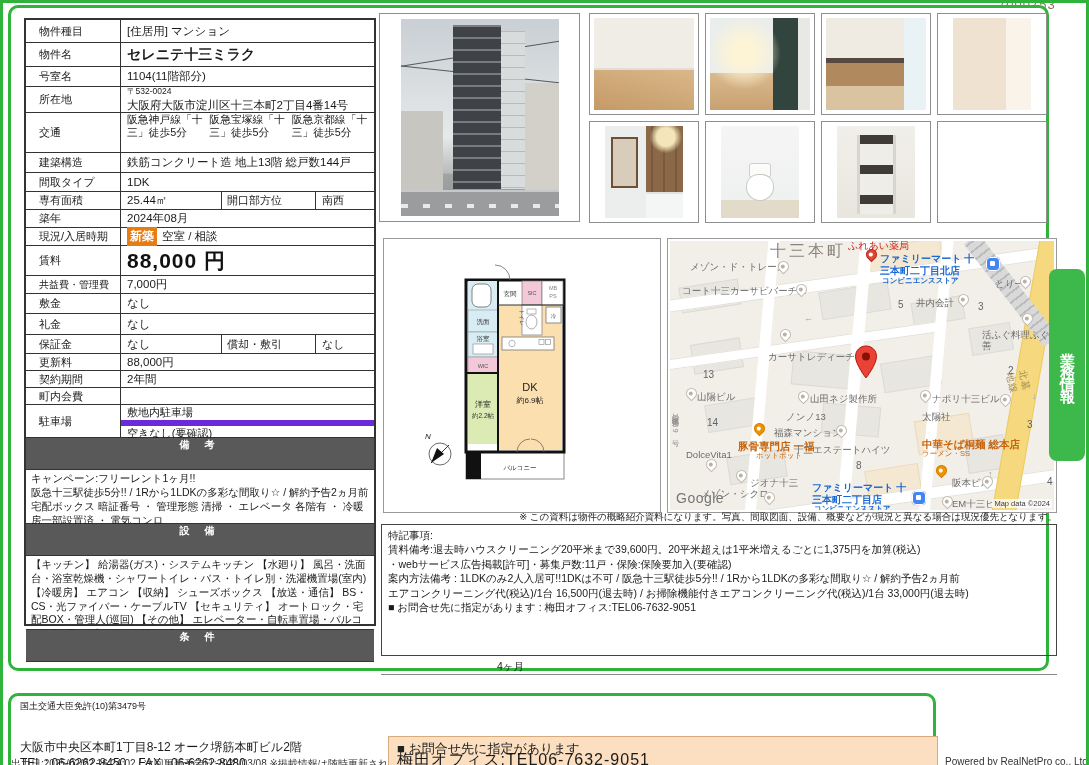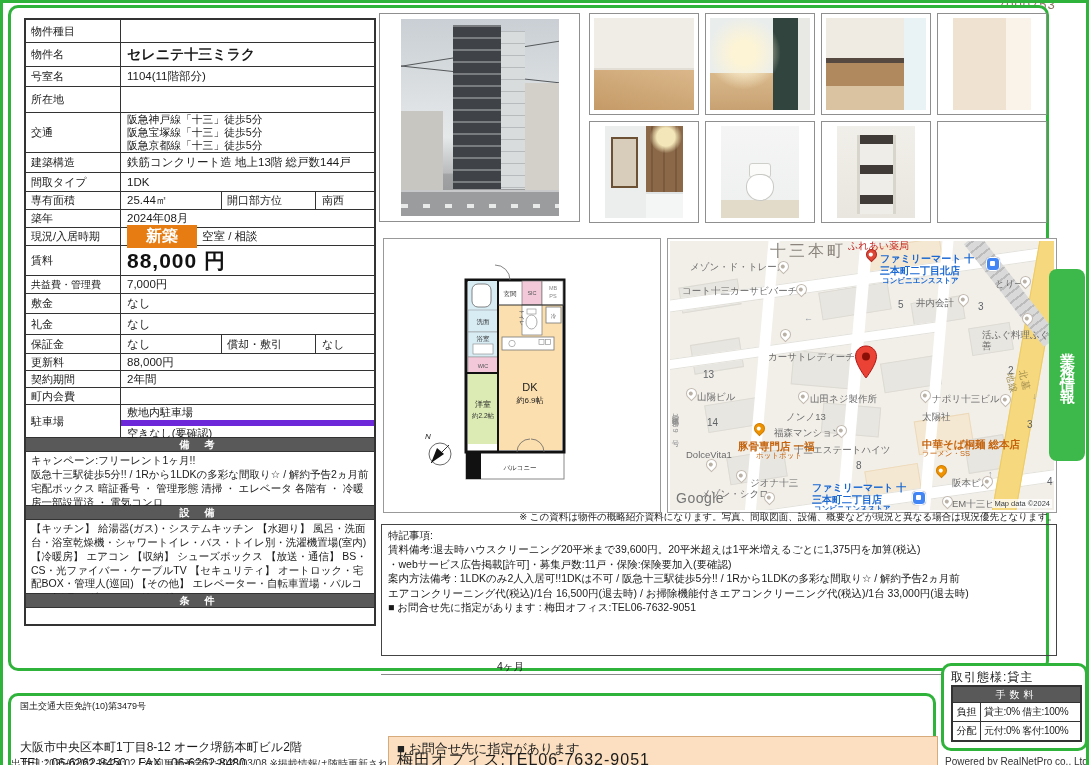--- a/index.html
+++ b/index.html
@@ -9,36 +9,36 @@
           border-top:3px solid #2fb33b; border-left:3px solid #2fb33b; border-right:3px solid #2fb33b; }
   .main-frame { position:absolute; left:5px; top:2px; width:1041px; height:666px;
                 border:3px solid #2fb33b; border-radius:10px; background:#fff; }
   .doc-number { position:absolute; left:995px; top:-6px; font-size:13px; color:#8a7260; letter-spacing:1px; }
 
   
   .ptable { position:absolute; left:13px; top:10px; width:352px; height:608px;
             border:2px solid #333; display:flex; flex-direction:column; font-size:11px; }
   .trow { display:flex; border-bottom:1px solid #333; flex:0 0 auto; }
   .trow:last-child { border-bottom:none; }
-  .tlab { width:95px; border-right:1px solid #333; display:flex; align-items:center; padding-left:5px; flex:0 0 auto; }
+  .tlab { width:95px; border-right:1px solid #333; display:flex; align-items:center; padding-left:13px; flex:0 0 auto; }
   .tval { flex:1; display:flex; align-items:center; padding-left:6px; font-size:11.5px; }
   .tval.name { font-size:14px; font-weight:bold; }
   .tval.rent { font-size:21px; font-weight:bold; letter-spacing:1px; color:#111; }
   .tcell-mid { width:95px; border-left:1px solid #333; border-right:1px solid #333; display:flex; align-items:center; padding-left:5px; flex:0 0 auto; }
   .tcell-end { width:62px; display:flex; align-items:center; padding-left:6px; flex:0 0 auto; }
   .addr-wrap { display:flex; flex-direction:column; justify-content:center; padding-left:6px; flex:1; }
   .zip { font-size:8.5px; }
   .addr { font-size:11.5px; }
-  .transit { display:flex; flex-direction:column; justify-content:center; padding-left:6px; flex:1; font-size:10.8px; line-height:1.22; }
-  .badge-new { background:#e67c12; color:#fff; font-size:16px; padding:1px 19px; margin-right:5px; font-weight:bold; }
+  .transit { display:flex; flex-direction:row; justify-content:center; padding-left:6px; flex:1; font-size:10.8px; line-height:1.22; }
+  .badge-new { background:#e67c12; color:#fff; font-size:12px; padding:1px 3px; margin-right:5px; font-weight:bold; }
   .park-col { flex:1; display:flex; flex-direction:column; }
   .park-col > div { flex:1; display:flex; align-items:center; padding-left:6px; }
   .park-col > div:first-child { border-bottom:6px solid #6d28d9; }
   .sec-head { background:#595959; color:#fff; text-align:center; font-size:10px; font-weight:bold;
-              letter-spacing:6px; line-height:14px; height:14px; flex:0 0 auto; border-bottom:1px solid #333; }
+              letter-spacing:6px; line-height:14px; height:32px; flex:0 0 auto; border-bottom:1px solid #333; }
   .sec-text { padding:2px 5px; font-size:10.5px; line-height:1.32; white-space:pre-line; border-bottom:1px solid #333; flex:0 0 auto; }
   .sec-text:last-child { border-bottom:none; }
 
   
   .pframe { position:absolute; border:1px solid #8f8f8f; background:#fff; }
   .ph { position:absolute; overflow:hidden; }
   .bimg { left:21px; top:5px; width:158px; height:197px;
           background:linear-gradient(180deg,#c9cfd4 0%,#e6e9ea 60%,#b9bbbc 78%,#a0a2a3 79%,#919394 100%); }
   .bp-tower { position:absolute; left:52px; top:6px; width:48px; height:164px; background:#3f4347;
               background-image:repeating-linear-gradient(180deg, rgba(255,255,255,.30) 0 2px, rgba(0,0,0,0) 2px 12px); }
@@ -149,31 +149,36 @@
 <body>
 
 <div class="page">
   <div class="doc-number">7000753</div>
 
   <div class="main-frame">
 
     <div class="ptable">
       <div class="trow" style="height:23px">
         <div class="tlab">物件種目</div>
+        <div class="tval">[住居用] マンション</div>
       </div>
       <div class="trow" style="height:24px">
         <div class="tlab">物件名</div>
         <div class="tval name">セレニテ十三ミラク</div>
       </div>
       <div class="trow" style="height:20px">
         <div class="tlab">号室名</div>
         <div class="tval">1104(11階部分)</div>
       </div>
       <div class="trow" style="height:26px">
         <div class="tlab">所在地</div>
+        <div class="addr-wrap">
+          <div class="zip">〒532-0024</div>
+          <div class="addr">大阪府大阪市淀川区十三本町2丁目4番14号</div>
+        </div>
       </div>
       <div class="trow" style="height:40px">
         <div class="tlab">交通</div>
         <div class="transit">
           <div>阪急神戸線「十三」徒歩5分</div>
           <div>阪急宝塚線「十三」徒歩5分</div>
           <div>阪急京都線「十三」徒歩5分</div>
         </div>
       </div>
       <div class="trow" style="height:20px">
@@ -478,34 +483,20 @@
   <div class="biz-tab">
     <span>業務情報</span>
   </div>
 
   <div class="foot-left">
     <div class="lic">国土交通大臣免許(10)第3479号</div>
     <div class="caddr">大阪市中央区本町1丁目8-12 オーク堺筋本町ビル2階</div>
     <div class="ctel">TEL : 06-6262-8450　FAX : 06-6262-8480</div>
   </div>
 
-  <div class="dealer-frame">
-    <div class="dealer-type">取引態様:貸主</div>
-    <div class="fee-table">
-      <div class="fee-head">手数料</div>
-      <div class="fee-row">
-        <div class="fee-lab">負担</div>
-        <div class="fee-val">貸主:0% 借主:100%</div>
-      </div>
-      <div class="fee-row">
-        <div class="fee-lab">分配</div>
-        <div class="fee-val">元付:0% 客付:100%</div>
-      </div>
-    </div>
-  </div>
 
   <div class="contact-overlay">
     <div class="co-note">■ お問合せ先に指定があります</div>
     <div class="co-office">梅田オフィス:TEL06-7632-9051</div>
   </div>
 
   <div class="powered">Powered by RealNetPro co., Ltd.</div>
   <div class="output-line">出力日:2025/02/22 16:24:02 / 次回更新予定日:2025/03/08 ※掲載情報は随時更新される場合がございます</div>
 </div>
 

